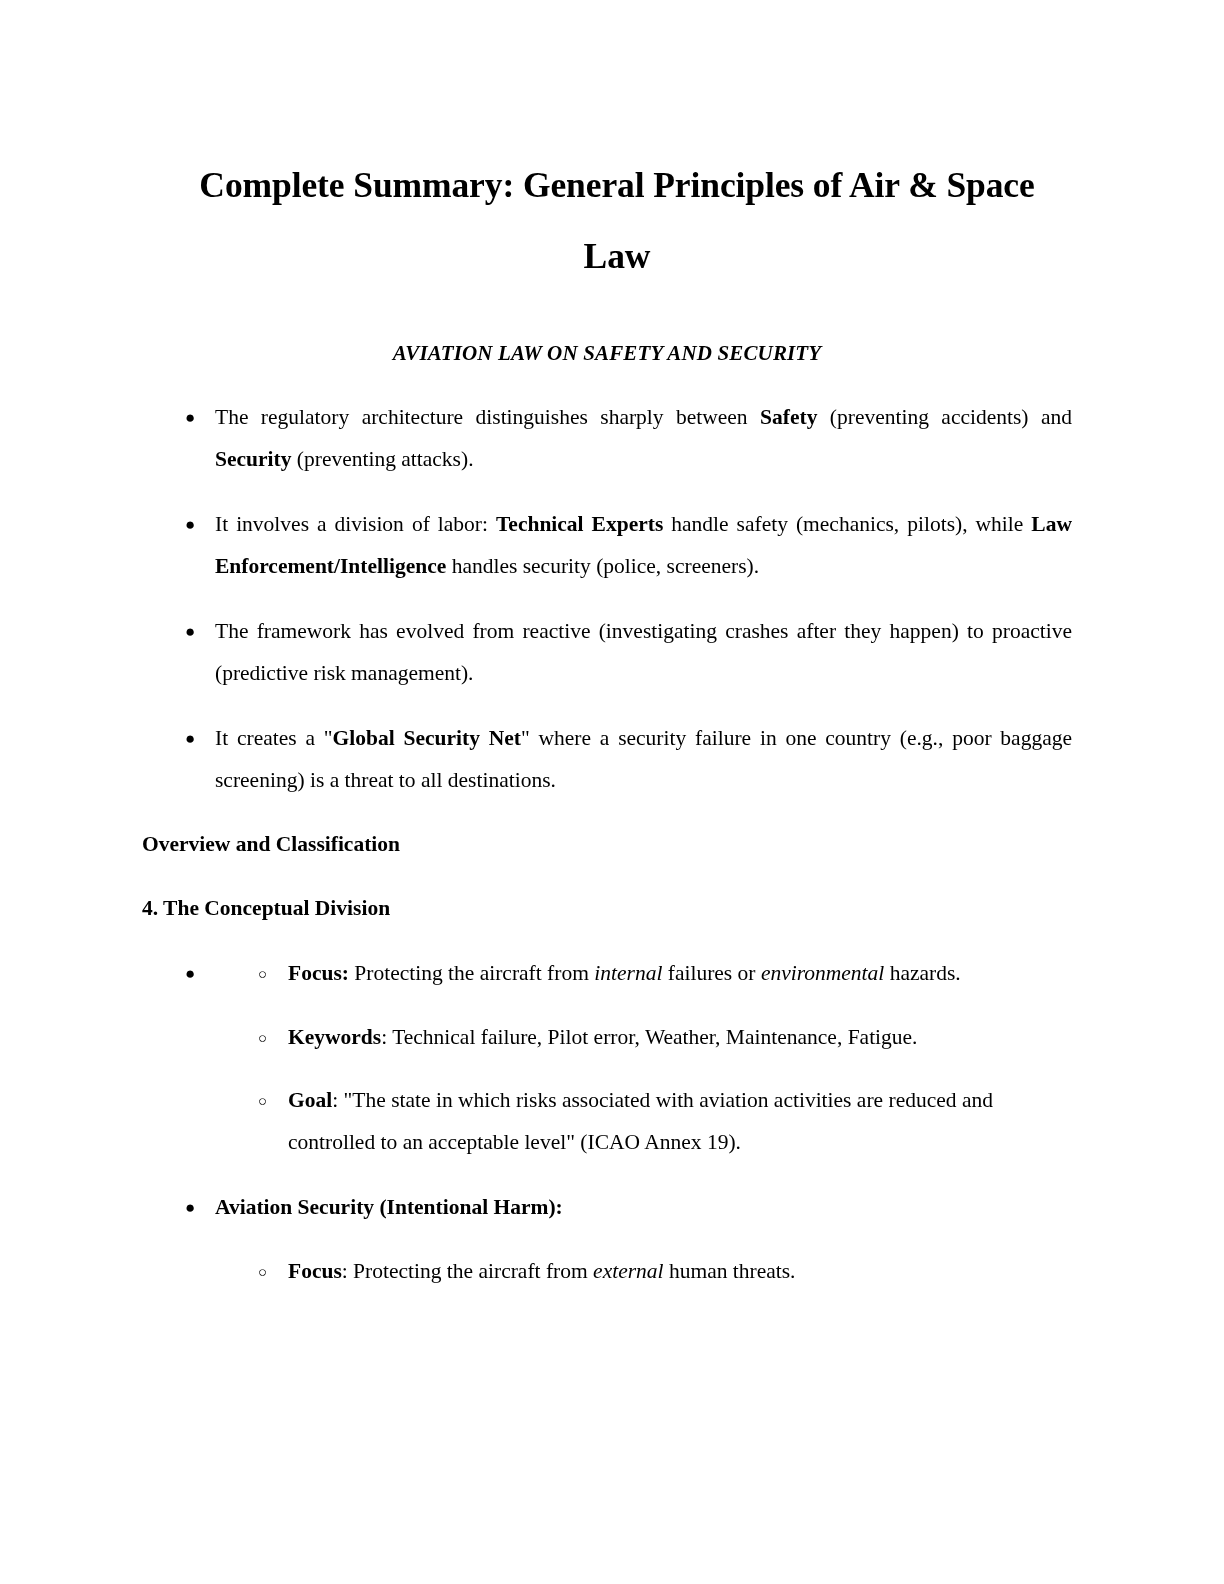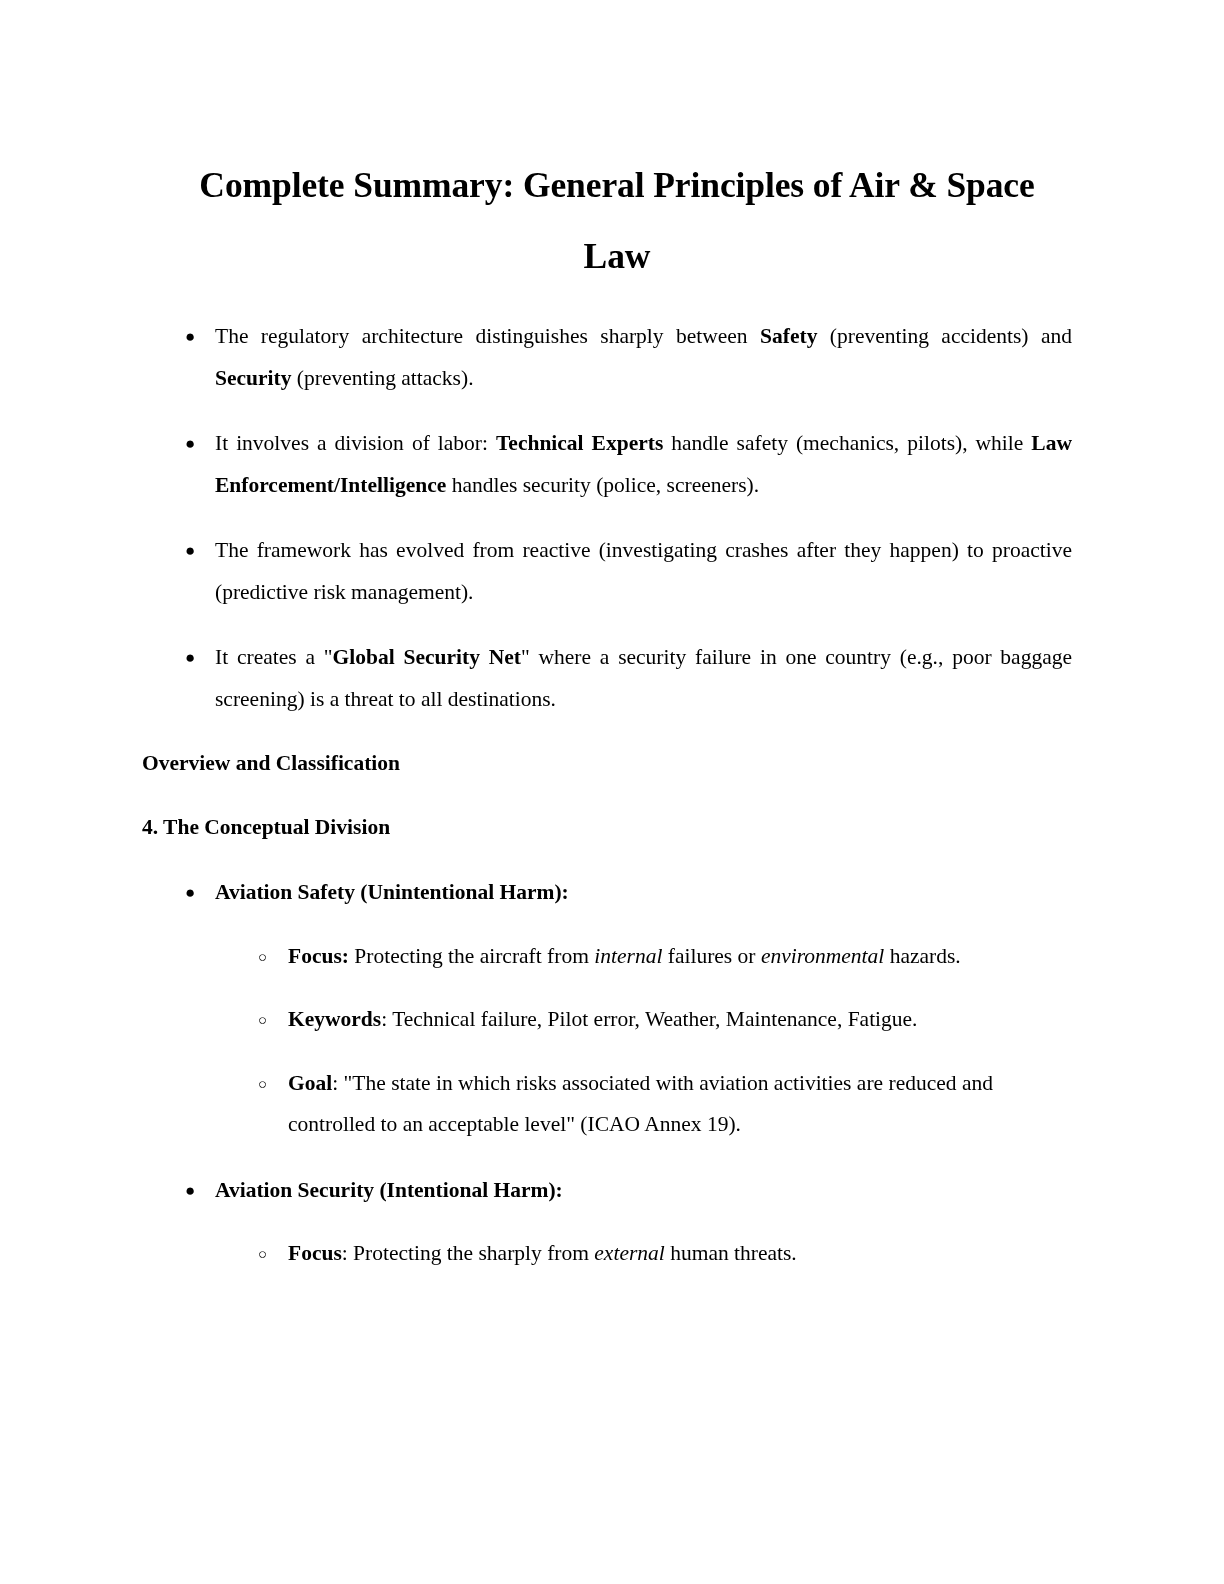--- a/index.html
+++ b/index.html
@@ -110,35 +110,36 @@
   b, strong { font-weight: bold; }
   i, em { }
 </style>
 </head>
 <body>
 
 <div class="page">
 
   <h1 class="doc-title">Complete Summary: General Principles of Air &amp; Space Law</h1>
 
+  <div class="doc-subtitle">AVIATION LAW ON SAFETY AND SECURITY</div>
 
   <div id="body-content">
       <ul class="level1">
         <li><span class="b1">●</span><span><span>The regulatory architecture distinguishes sharply between </span><b>Safety</b><span> (preventing accidents) and </span><b>Security</b><span> (preventing attacks).</span></span></li>
         <li><span class="b1">●</span><span><span>It involves a division of labor: </span><b>Technical Experts</b><span> handle safety (mechanics, pilots), while </span><b>Law Enforcement/Intelligence</b><span> handles security (police, screeners).</span></span></li>
         <li><span class="b1">●</span><span><span>The framework has evolved from reactive (investigating crashes after they happen) to proactive (predictive risk management).</span></span></li>
         <li><span class="b1">●</span><span><span>It creates a "</span><b>Global Security Net</b><span>" where a security failure in one country (e.g., poor baggage screening) is a threat to all destinations.</span></span></li>
       </ul>
       <div class="heading tight">Overview and Classification</div>
       <div class="heading tight">4. The Conceptual Division</div>
       <ul class="level1">
-        <li class="nojust"><span class="b1">●</span><span><b>Aviation Safety (Unintentional Harm):</b></span><ul class="level2">
+        <li class="nojust"><span class="b1">●</span><ul class="level2">
             <li><span class="b2">○</span><span><b>Focus:</b><span> Protecting the aircraft from </span><i>internal</i><span> failures or </span><i>environmental</i><span> hazards.</span></span></li>
             <li><span class="b2">○</span><span><b>Keywords</b><span>: Technical failure, Pilot error, Weather, Maintenance, Fatigue.</span></span></li>
             <li><span class="b2">○</span><span><b>Goal</b><span>: "The state in which risks associated with aviation activities are reduced and controlled to an acceptable level" (ICAO Annex 19).</span></span></li>
           </ul></li>
         <li class="nojust"><span class="b1">●</span><span><b>Aviation Security (Intentional Harm):</b></span><ul class="level2">
-            <li><span class="b2">○</span><span><b>Focus</b><span>: Protecting the sharply from </span><i>external</i><span> human threats.</span></span></li>
+            <li><span class="b2">○</span><span><b>Focus</b><span>: Protecting the aircraft from </span><i>external</i><span> human threats.</span></span></li>
           </ul></li>
       </ul>
     </div>
 
 </div>
 
 </body></html>

